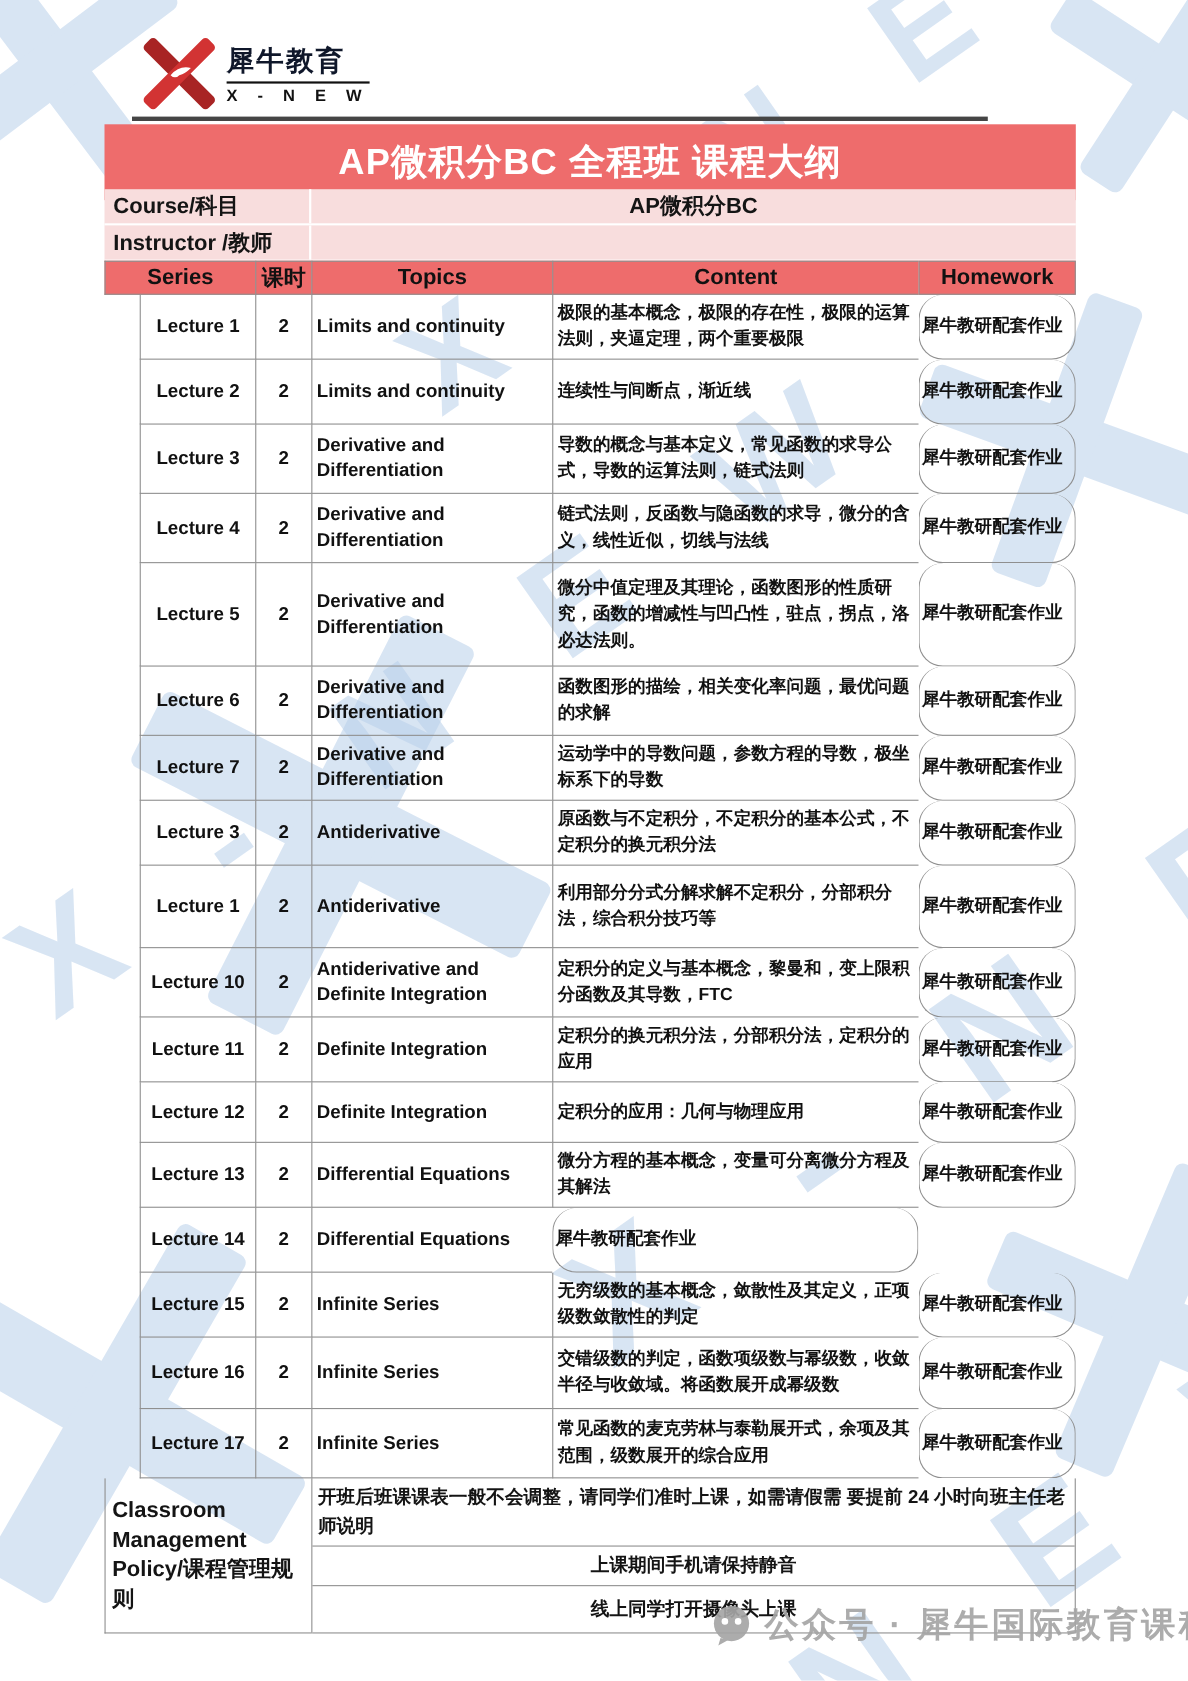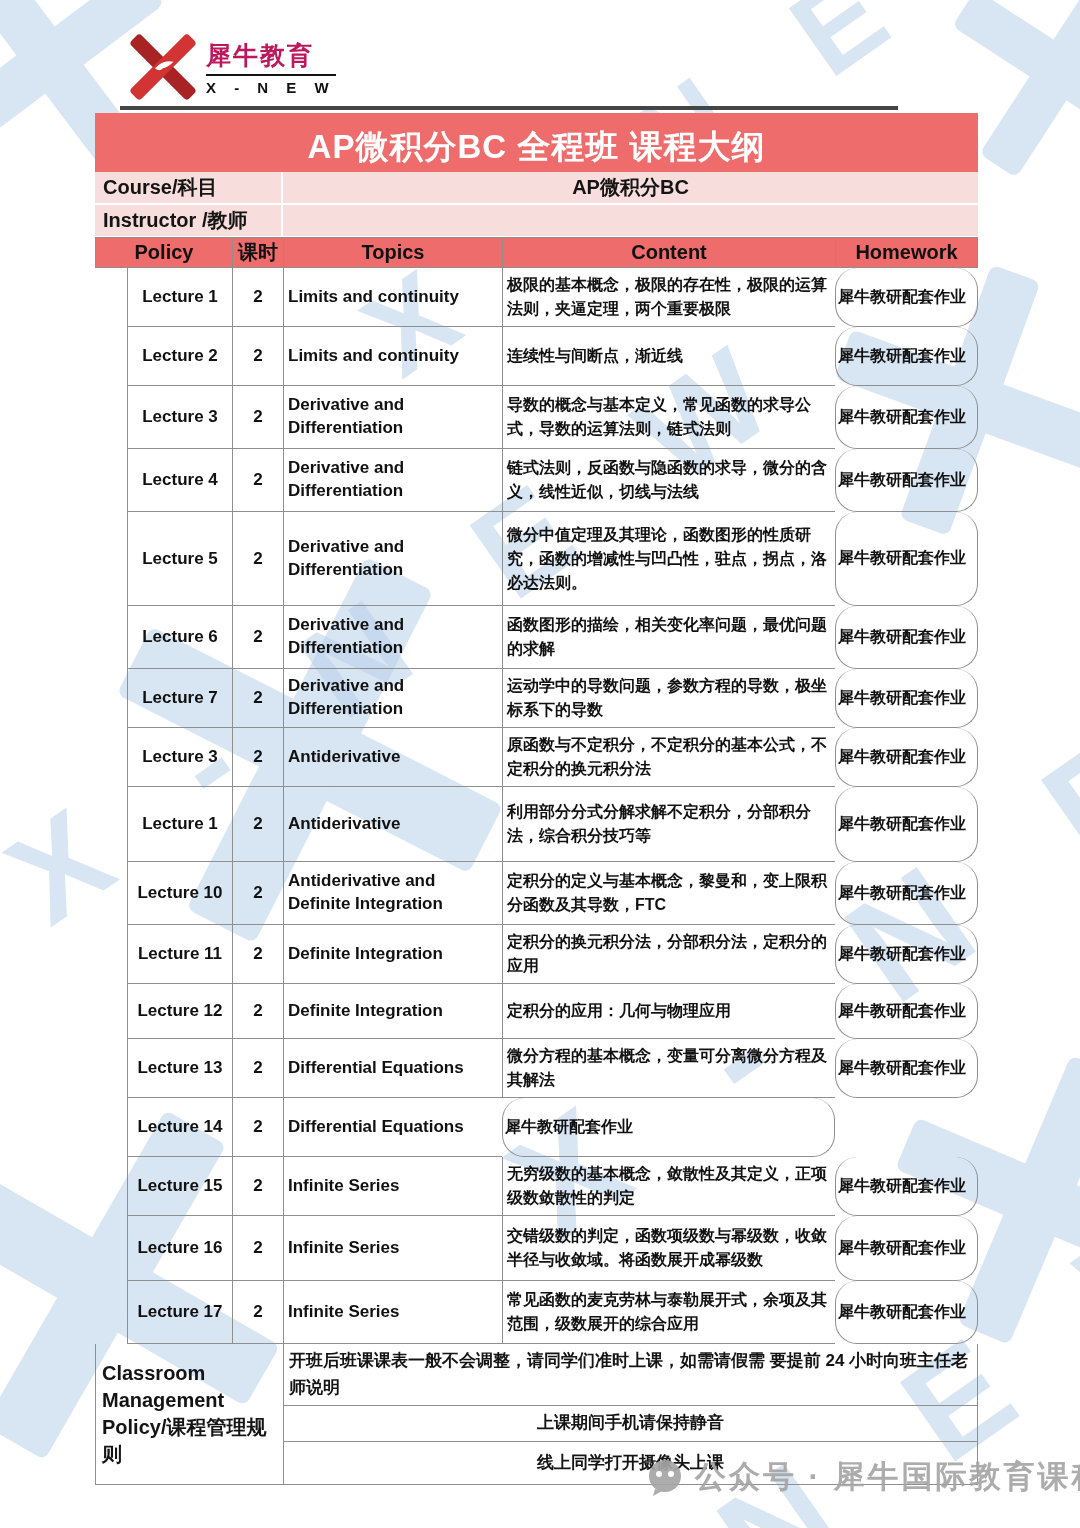--- a/index.html
+++ b/index.html
@@ -30,21 +30,21 @@
   .wm-text{
     position:absolute;color:var(--watermark-blue);font-weight:700;
     letter-spacing:.30em;white-space:nowrap;opacity:.55;
     transform:rotate(-35deg);line-height:1;
   }
   
   .content{position:absolute;inset:0;z-index:1;}
   .brand{position:absolute;left:130px;top:34px;display:flex;align-items:center;gap:10px;}
   .brand svg{display:block;}
   .brand-names{display:flex;flex-direction:column;}
-  .brand-cn{font-size:25px;font-weight:700;color:#be185d;letter-spacing:2px;border-bottom:2px solid #111;padding-bottom:2px;}
+  .brand-cn{font-size:25px;font-weight:700;color:#0f172a;letter-spacing:2px;border-bottom:2px solid #111;padding-bottom:2px;}
   .brand-en{font-size:15px;font-weight:700;color:#111;letter-spacing:7px;margin-top:3px;}
   .brand-rule{position:absolute;left:120px;top:106px;width:778px;height:4px;background:#454545;}
   .title-bar{
     position:absolute;left:95px;top:113px;width:883px;height:69px;
     background:var(--accent-red);color:#ffffff;font-size:33px;font-weight:700;
     display:flex;align-items:center;justify-content:center;letter-spacing:1px;
   }
   .info{position:absolute;left:95px;top:172px;width:883px;}
   .info-row{display:grid;grid-template-columns:188px 695px;background:var(--light-pink);border-bottom:2px solid #ffffff;}
   .info-label{height:31px;display:flex;align-items:center;padding-left:8px;font-size:20px;font-weight:700;border-right:2px solid #ffffff;}
@@ -150,21 +150,21 @@
         <div class="info-value">AP微积分BC</div>
       </div>
       <div class="info-row">
         <div class="info-label">Instructor /教师</div>
         <div class="info-value"></div>
       </div>
     </div>
 
     <div class="main">
       <div class="thead">
-        <div>Policy</div>
+        <div>Series</div>
         <div>课时</div>
         <div>Topics</div>
         <div>Content</div>
         <div>Homework</div>
       </div>
       <div id="rows">
   <div class="trow">
     <div class="c-section">Lecture 1</div>
     <div class="c-hours">2</div>
     <div class="c-topics">Limits and continuity</div>

